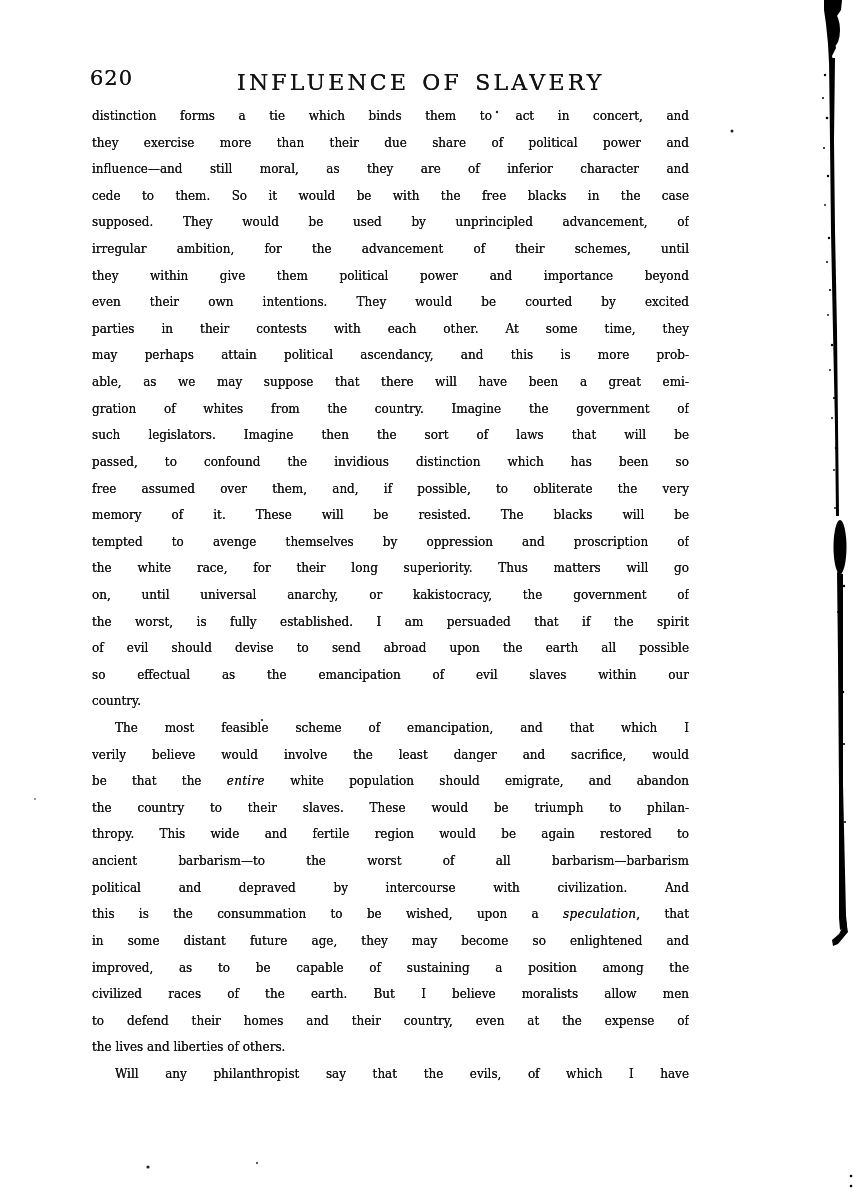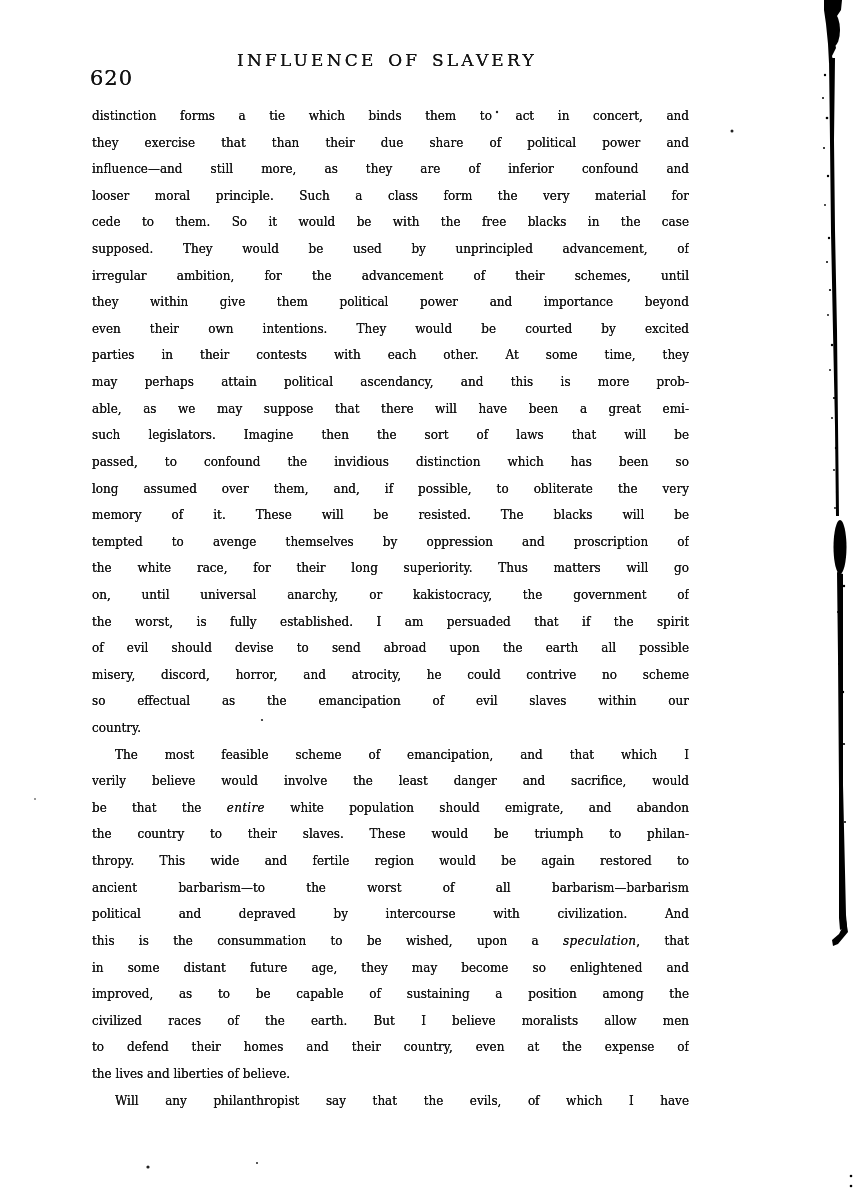--- a/index.html
+++ b/index.html
@@ -17,22 +17,22 @@
     left: 90px;
     top: 68px;
     font-size: 21px;
     line-height: 1;
     letter-spacing: 1px;
     text-shadow: 0 0 0.5px currentColor;
   }
   .running-head {
     position: absolute;
     left: 237px;
-    top: 52px;
-    font-size: 17px;
+    top: 72px;
+    font-size: 22px;
     line-height: 1;
     letter-spacing: 3.2px;
     word-spacing: 3px;
     white-space: nowrap;
     text-shadow: 0 0 0.6px currentColor;
   }
   .body-text {
     position: absolute;
     left: 92px;
     top: 103px;
@@ -61,56 +61,55 @@
 <body>
 
 <div class="page">
 
   <div class="folio">620</div>
 
   <div class="running-head">INFLUENCE OF SLAVERY</div>
 
   <div class="body-text">
       <div class="line">distinction forms a tie which binds them to act in concert, and</div>
-      <div class="line">they exercise that than their due share of political power and</div>
-      <div class="line">influence—and still more, as they are of inferior confound and</div>
-      <div class="line">looser moral principle. Such a class form the very material for</div>
+      <div class="line">they exercise more than their due share of political power and</div>
+      <div class="line">influence—and still moral, as they are of inferior character and</div>
       <div class="line">cede to them. So it would be with the free blacks in the case</div>
       <div class="line">supposed. They would be used by unprincipled advancement, of</div>
       <div class="line">irregular ambition, for the advancement of their schemes, until</div>
       <div class="line">they within give them political power and importance beyond</div>
       <div class="line">even their own intentions. They would be courted by excited</div>
       <div class="line">parties in their contests with each other. At some time, they</div>
       <div class="line">may perhaps attain political ascendancy, and this is more prob-</div>
       <div class="line">able, as we may suppose that there will have been a great emi-</div>
+      <div class="line">gration of whites from the country. Imagine the government of</div>
       <div class="line">such legislators. Imagine then the sort of laws that will be</div>
       <div class="line">passed, to confound the invidious distinction which has been so</div>
-      <div class="line">long assumed over them, and, if possible, to obliterate the very</div>
+      <div class="line">free assumed over them, and, if possible, to obliterate the very</div>
       <div class="line">memory of it. These will be resisted. The blacks will be</div>
       <div class="line">tempted to avenge themselves by oppression and proscription of</div>
       <div class="line">the white race, for their long superiority. Thus matters will go</div>
       <div class="line">on, until universal anarchy, or kakistocracy, the government of</div>
       <div class="line">the worst, is fully established. I am persuaded that if the spirit</div>
       <div class="line">of evil should devise to send abroad upon the earth all possible</div>
-      <div class="line">misery, discord, horror, and atrocity, he could contrive no scheme</div>
       <div class="line">so effectual as the emancipation of evil slaves within our</div>
       <div class="line par-end">country.</div>
       <div class="line indent">The most feasible scheme of emancipation, and that which I</div>
       <div class="line">verily believe would involve the least danger and sacrifice, would</div>
       <div class="line">be that the <i>entire</i> white population should emigrate, and abandon</div>
       <div class="line">the country to their slaves. These would be triumph to philan-</div>
       <div class="line">thropy. This wide and fertile region would be again restored to</div>
       <div class="line">ancient barbarism—to the worst of all barbarism—barbarism</div>
       <div class="line">political and depraved by intercourse with civilization. And</div>
       <div class="line">this is the consummation to be wished, upon a <i>speculation</i>, that</div>
       <div class="line">in some distant future age, they may become so enlightened and</div>
       <div class="line">improved, as to be capable of sustaining a position among the</div>
       <div class="line">civilized races of the earth. But I believe moralists allow men</div>
       <div class="line">to defend their homes and their country, even at the expense of</div>
-      <div class="line par-end">the lives and liberties of believe.</div>
+      <div class="line par-end">the lives and liberties of others.</div>
       <div class="line indent">Will any philanthropist say that the evils, of which I have</div>
     </div>
 
   <svg class="scan-overlay" width="853" height="1200" viewBox="0 0 853 1200" xmlns="http://www.w3.org/2000/svg">
     <g fill="#000000" stroke="none">
 
       <polygon points="824,0 842,0 841,10 837,16 839,26 834,38 836,48 832,56 834,64 829,63 828,44 826,24 824,10"></polygon>
       <ellipse cx="834" cy="30" rx="6" ry="16"></ellipse>
 
       <path d="M829,58 L835,58 L834,140 L835,230 L837,330 L838,425 L839,516 L836,516 L835,426 L833,332 L831,232 L830,142 Z"></path>

